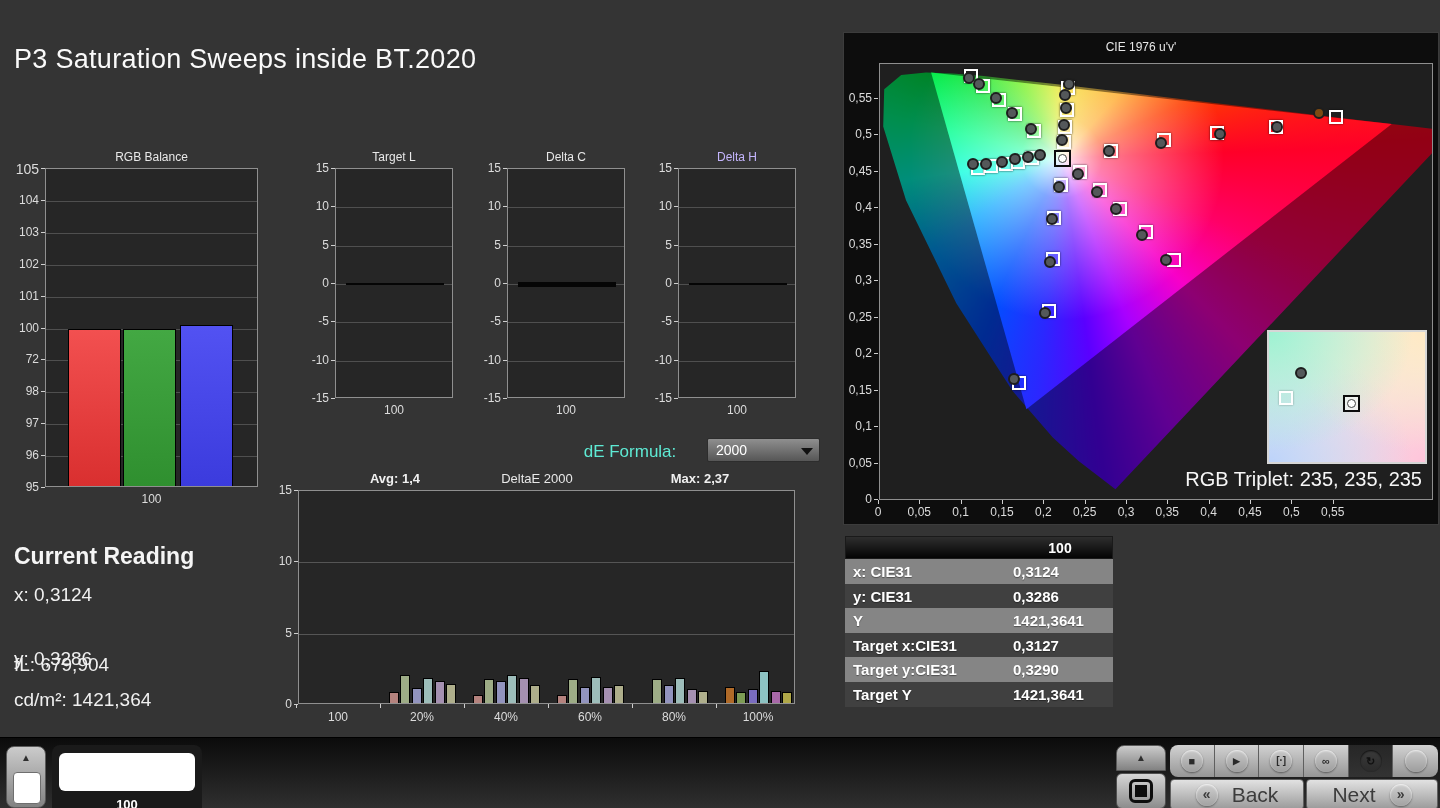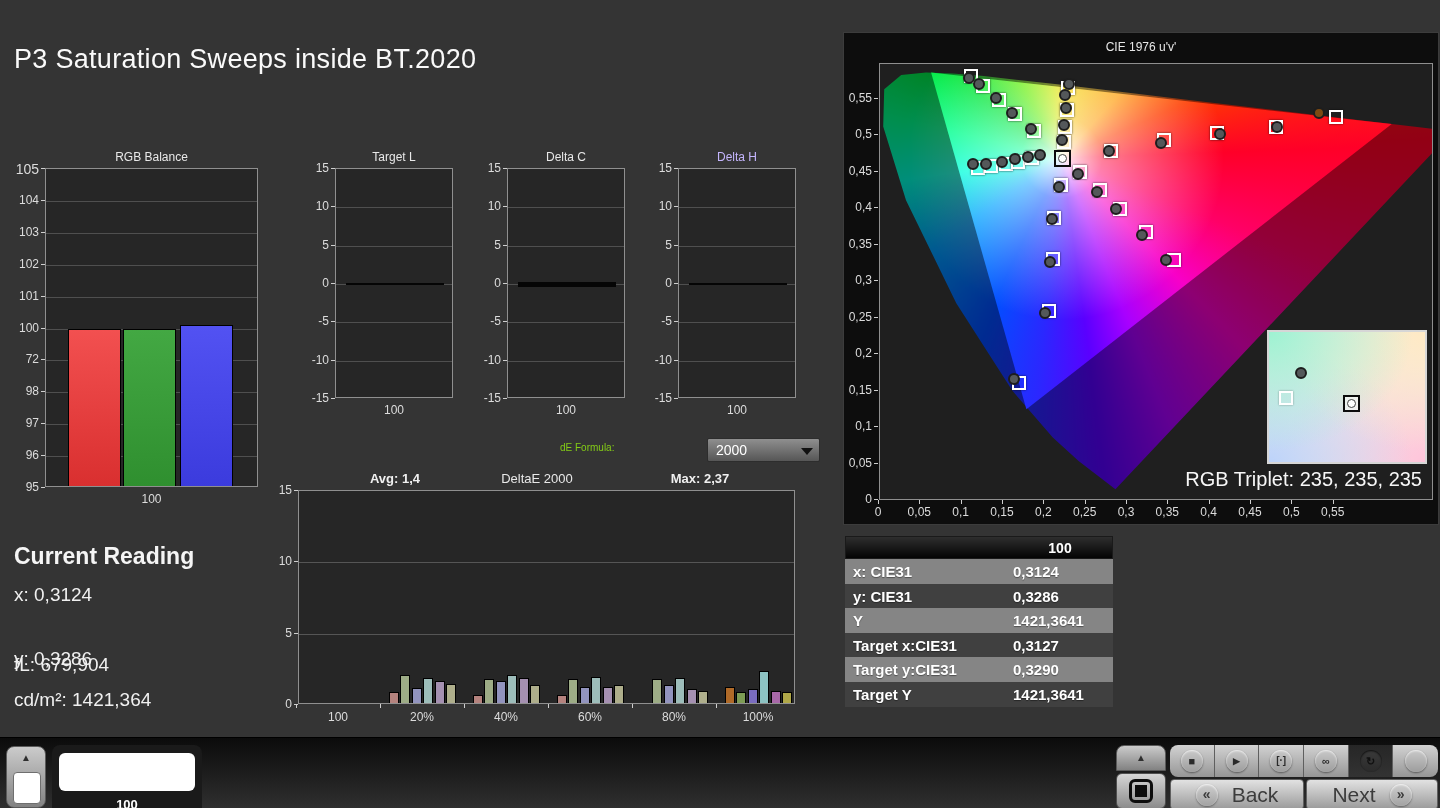--- a/index.html
+++ b/index.html
@@ -8,21 +8,21 @@
   #root { position:relative; width:1440px; height:808px; background:#343434; overflow:hidden; }
   .abs { position:absolute; }
 
   .page-title { left:14px; top:44px; font-size:27px; font-weight:400; color:#fafafa; letter-spacing:0.3px; }
   .plot { background:#262626; border:1px solid #8f8f8f; overflow:hidden; }
   .gridline { position:absolute; left:0; right:0; height:1px; background:#4f4f4f; }
   .tickmark { position:absolute; background:#cfcfcf; }
   .bar { position:absolute; border:1px solid #000; }
 
   
-  .de-label { font-size:10px; color:#84cc16; text-align:left; }
+  .de-label { font-size:17px; color:#5eead4; text-align:center; }
   .dropdown { background:linear-gradient(#8f8f8f,#565656); border:1px solid #2d2d2d; border-radius:2px;
               color:#fff; font-size:14px; line-height:22px; padding-left:8px; }
   .dropdown .arrow { position:absolute; right:6px; top:9px; width:0; height:0;
               border-left:6px solid transparent; border-right:6px solid transparent; border-top:7px solid #111; }
 
   
   .cr-title { font-size:23px; font-weight:700; color:#f5f5f5; }
   .cr-line  { font-size:19px; color:#f0f0f0; }
 
   

